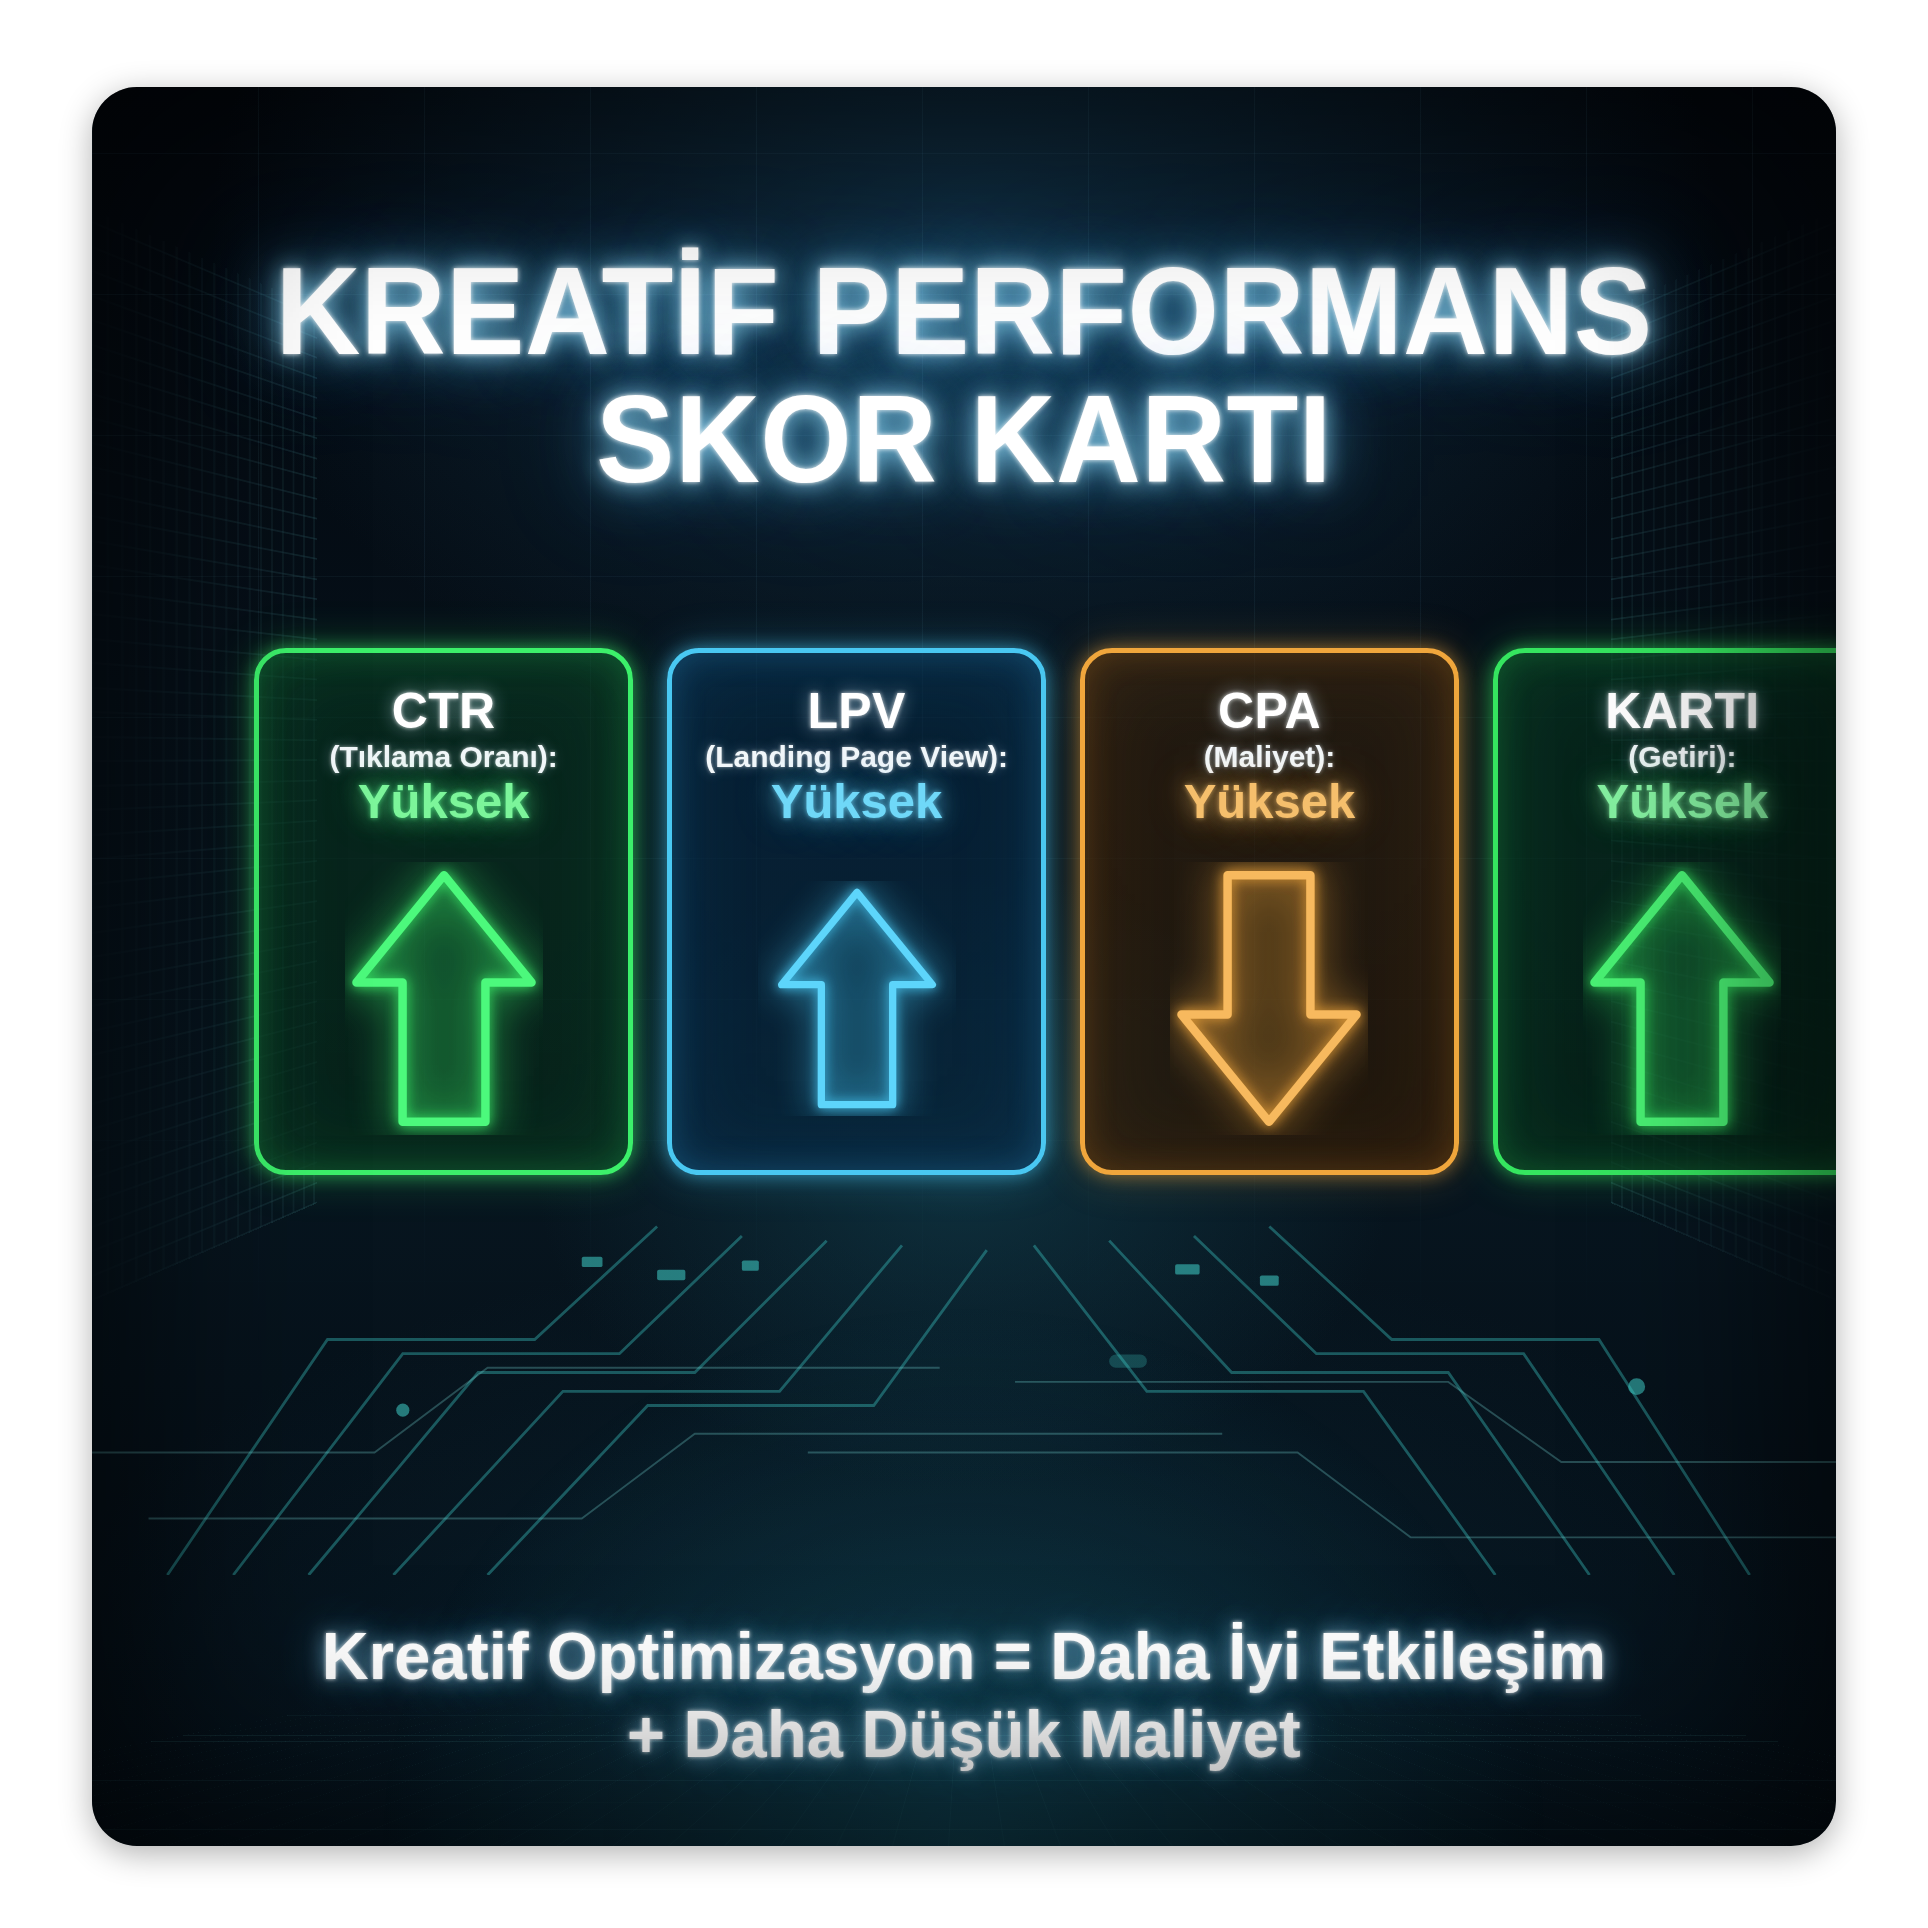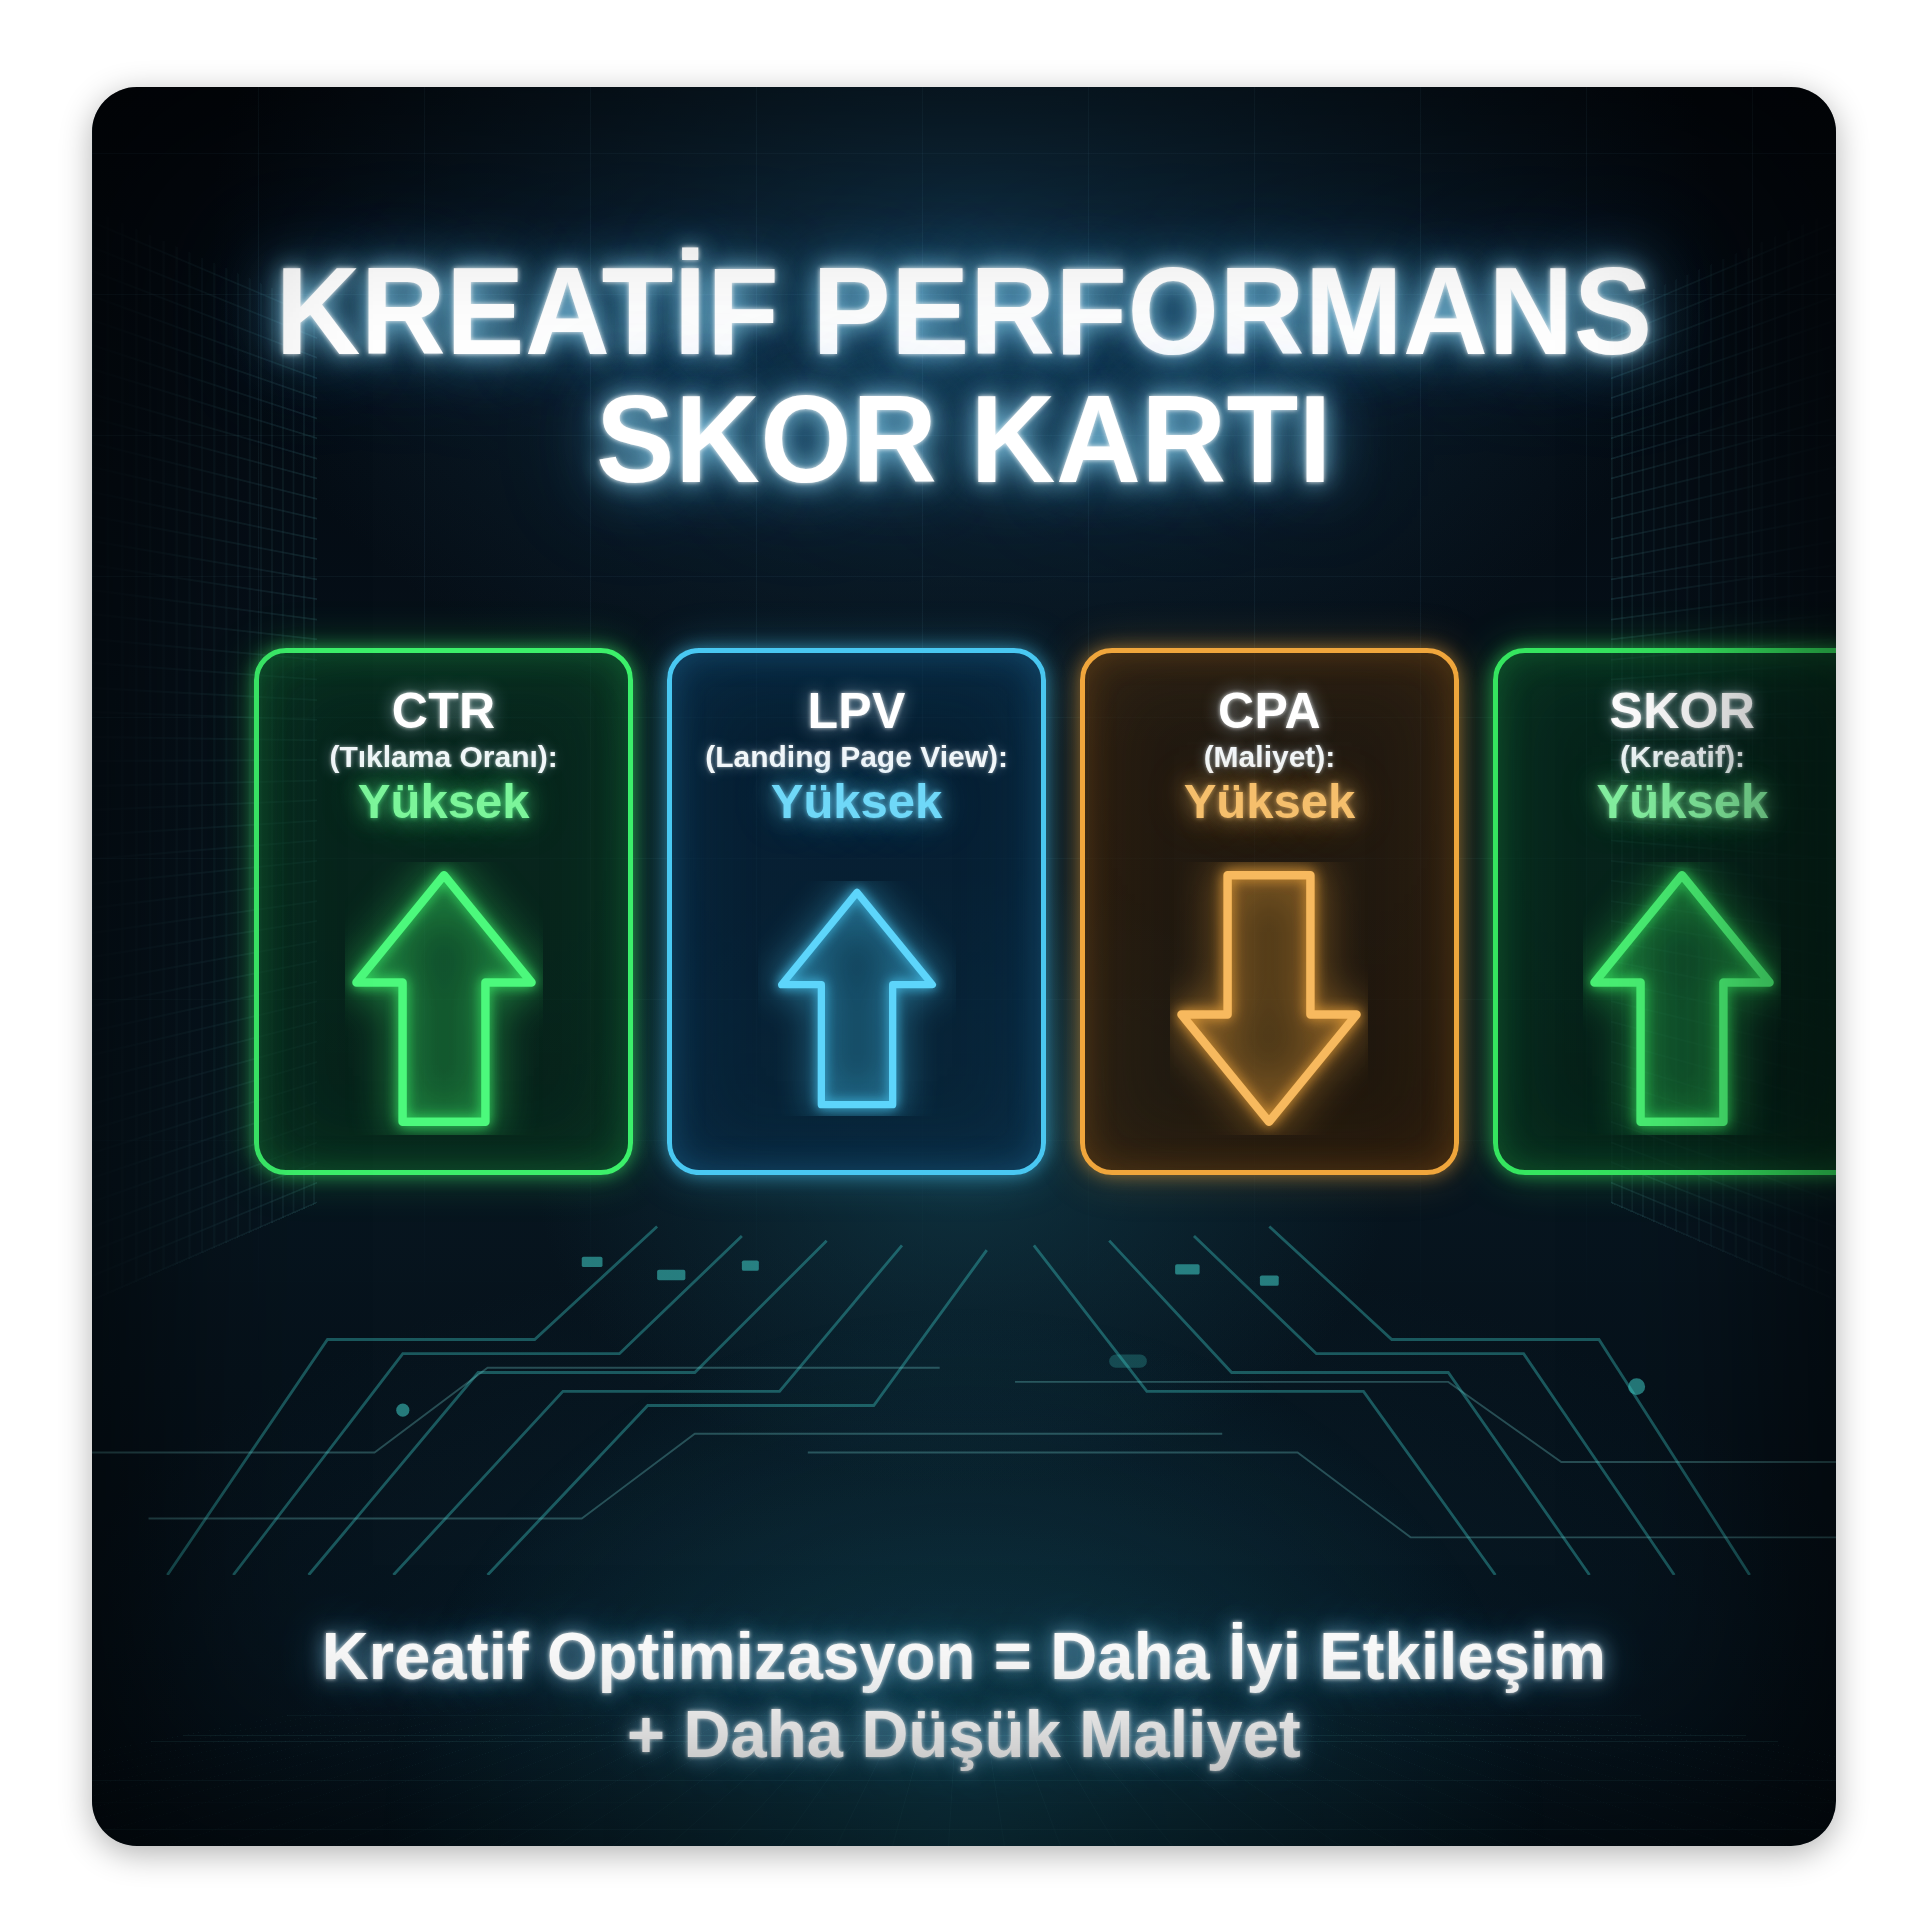--- a/index.html
+++ b/index.html
@@ -213,22 +213,22 @@
           <svg width="198" height="273" viewBox="0 0 210 290">
             <polygon points="105,276 198,162 149,162 149,14 61,14 61,162 12,162" fill="rgba(220,150,50,.07)" stroke="#f7b95e" stroke-width="9" stroke-linejoin="round" style="filter:drop-shadow(0 0 7px #f0a63c) drop-shadow(0 0 22px rgba(240,166,60,.8))"></polygon>
           </svg>
         </div>
       </div>
 
       <div class="card" style="--c:#35e55f;--fillTop:rgba(9,56,32,.55);--fillBot:rgba(7,38,24,.75);
                   --glow1:rgba(53,229,95,.55);--glow2:rgba(53,229,95,.28);
                   --glowIn:rgba(40,195,85,.25);--glowIn2:rgba(18,115,55,.30);
                   --vc:#84f0a0;--vglow:rgba(132,240,160,.75);--vglow2:rgba(60,215,105,.45);">
-        <div class="ttl">SKOR</div>
-        <div class="sub">(Kreatif):</div>
+        <div class="ttl">KARTI</div>
+        <div class="sub">(Getiri):</div>
         <div class="val">Yüksek</div>
         <div class="arrowBox">
           <svg width="198" height="273" viewBox="0 0 210 290">
             <polygon points="105,14 198,128 149,128 149,276 61,276 61,128 12,128" fill="rgba(40,215,95,.07)" stroke="#49f073" stroke-width="9" stroke-linejoin="round" style="filter:drop-shadow(0 0 7px #35e55f) drop-shadow(0 0 22px rgba(53,229,95,.8))"></polygon>
           </svg>
         </div>
       </div>
     </div>
 
     <div id="caption">

